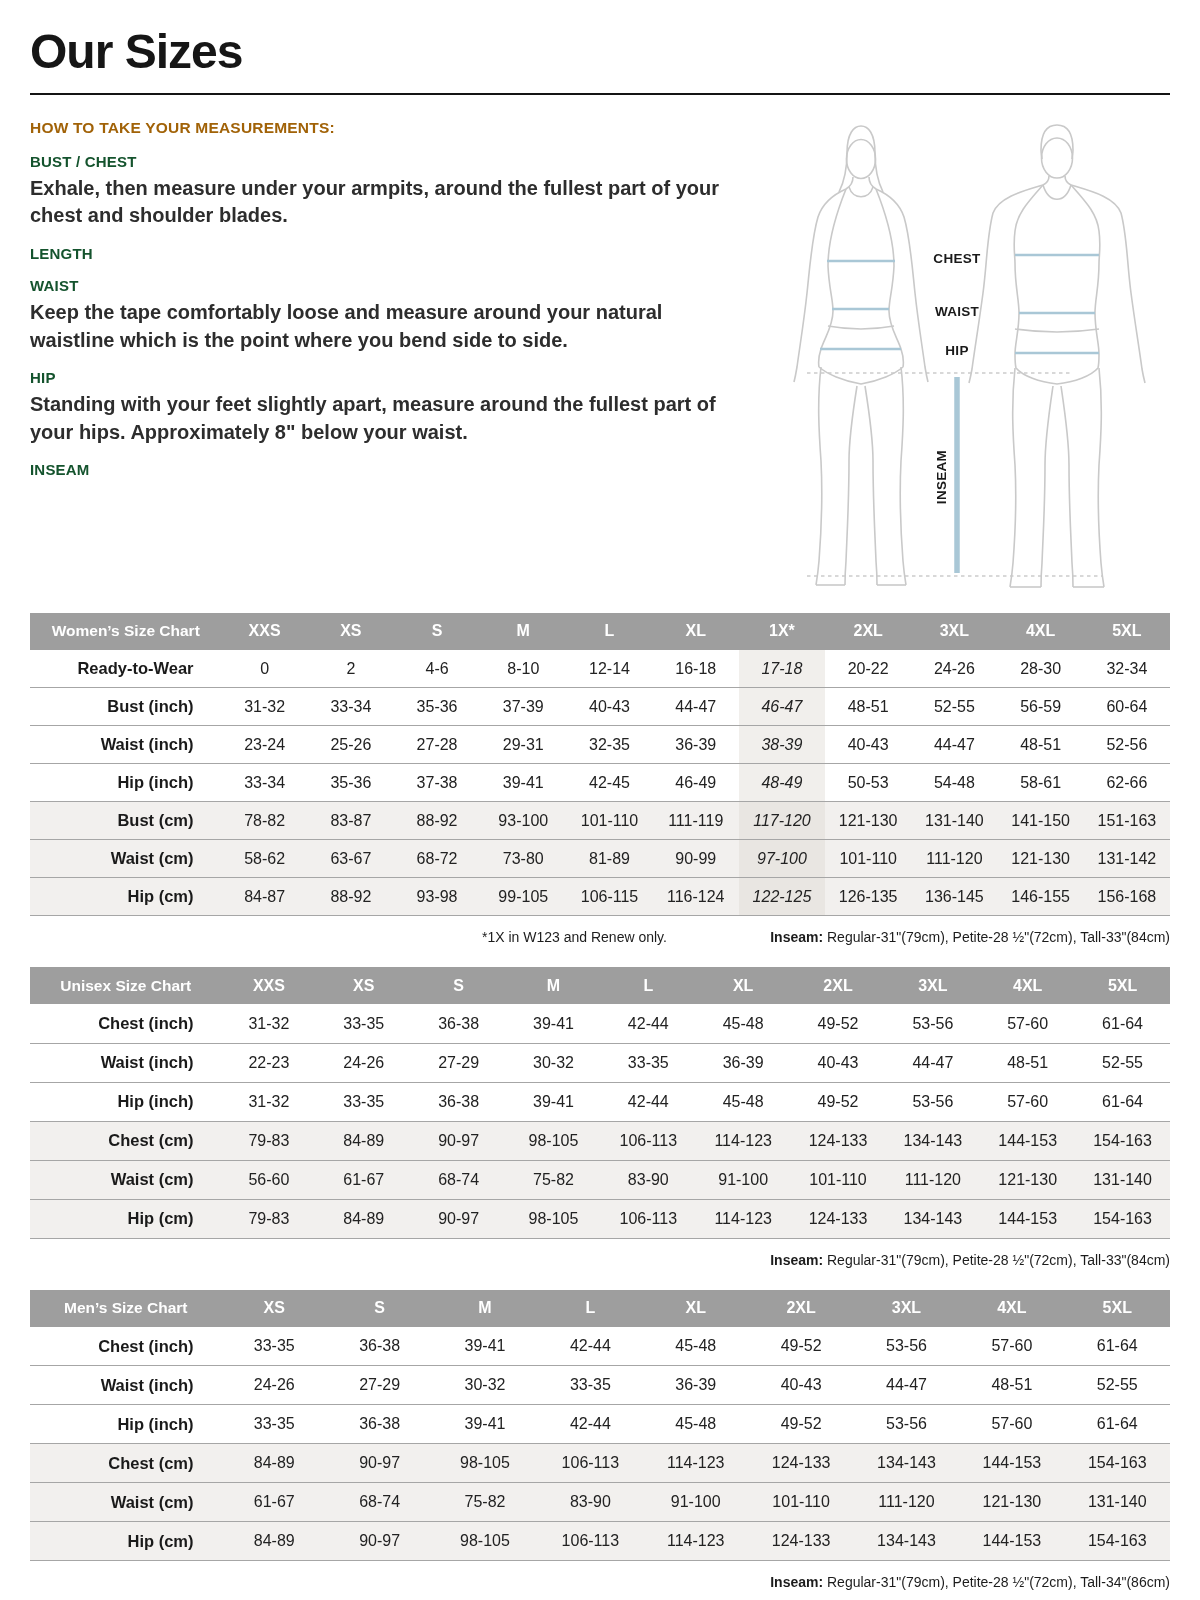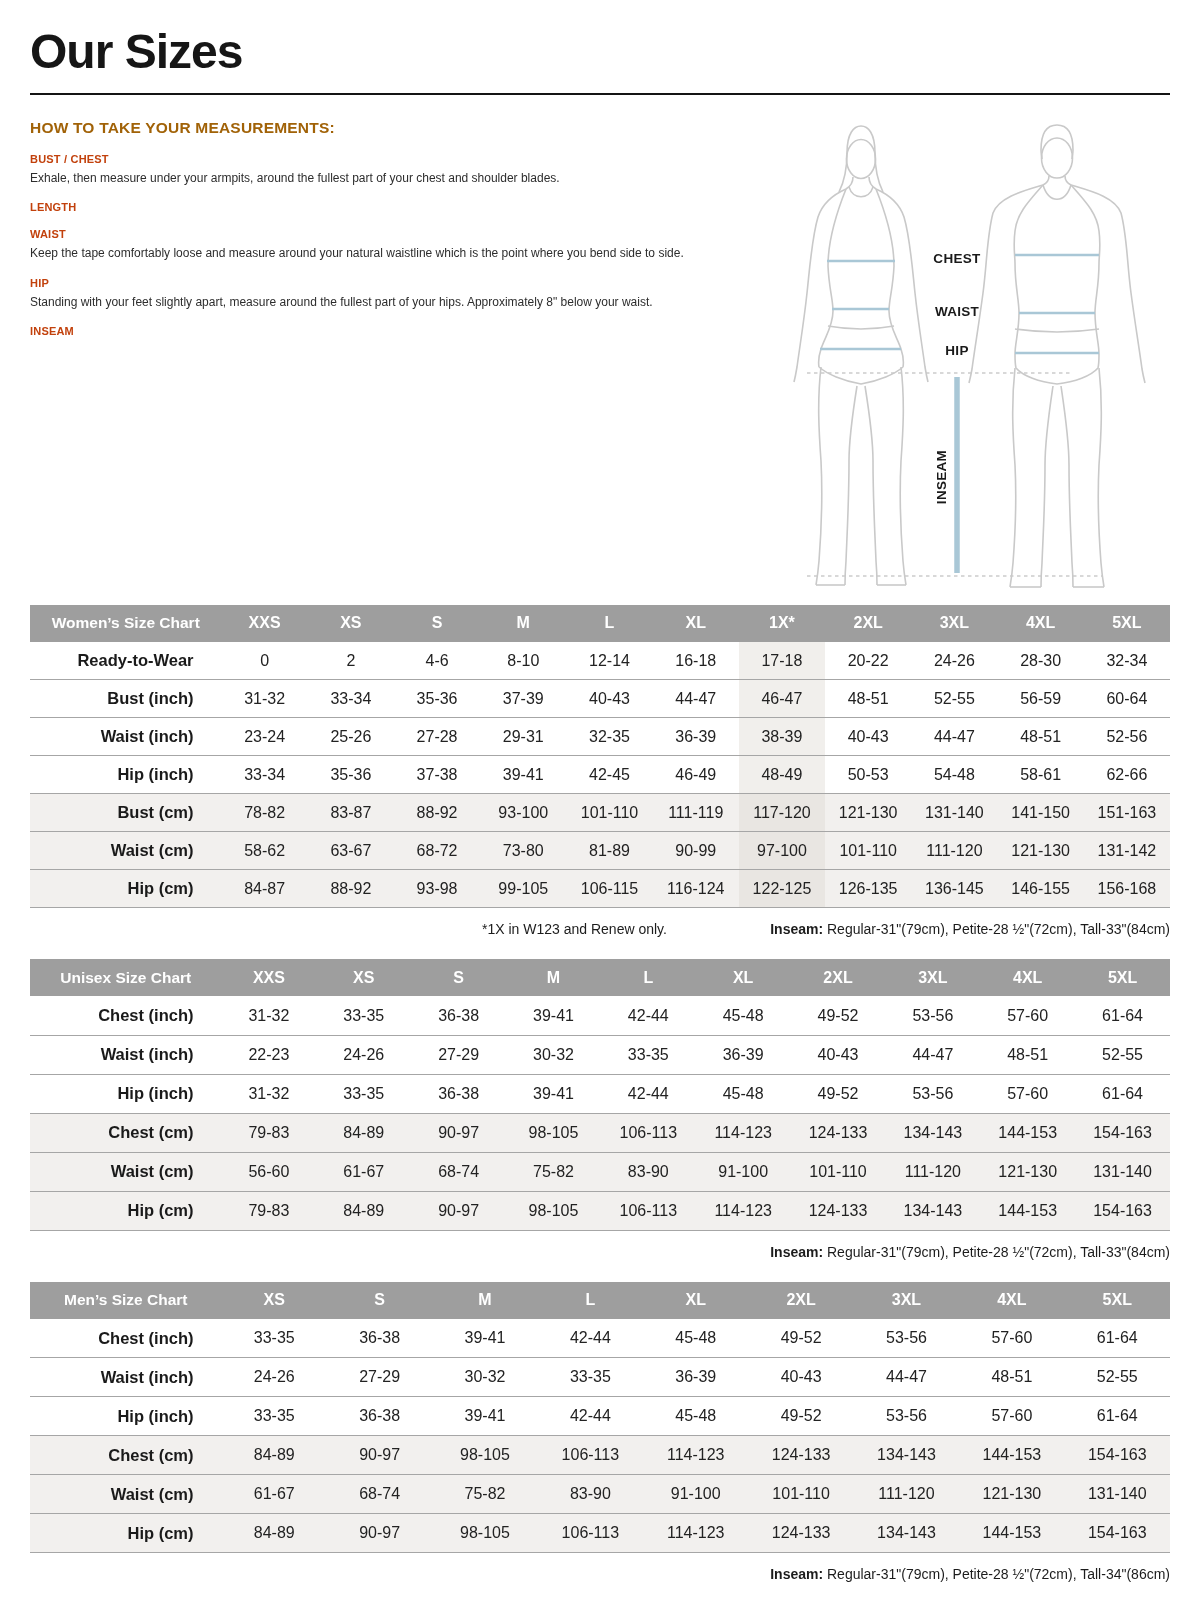--- a/index.html
+++ b/index.html
@@ -15,40 +15,40 @@
     line-height:1.1;
   }
   .title-rule { border:none; border-top:2.5px solid #141414; margin:14px 0 24px 0; }
 
   .top-row { display:flex; align-items:flex-start; }
   .text-col { width:735px; padding-right:10px; }
   .diagram-col { flex:1; display:flex; justify-content:flex-start; padding-top:2px; }
 
   .instr-heading { font-size:15.5px; font-weight:700; color:#a16207; letter-spacing:.2px; margin-bottom:16px; }
   .instr-section { margin-bottom:15px; }
-  .instr-title { font-size:11px; font-weight:700; color:#c2410c; letter-spacing:.2px; margin-bottom:5px; }
-  .instr-body { font-size:12px; line-height:1.38; color:#2d2d2d; max-width:720px; }
+  .instr-title { font-size:15px; font-weight:700; color:#14532d; letter-spacing:.2px; margin-bottom:5px; }
+  .instr-body { font-size:20px; line-height:1.38; color:#2d2d2d; max-width:720px;font-weight:bold; }
 
   
-  .table-section { margin-top:6px; }
+  .table-section { margin-top:14px; }
   table.size-table {
     width:100%; border-collapse:collapse; table-layout:fixed;
   }
   table.size-table thead th {
     background:var(--header-bg,#9e9e9e); color:#ffffff; font-weight:700;
     font-size:16px; height:37px; text-align:center;
   }
   table.size-table thead th.label-col { font-size:15.5px; }
   table.size-table tbody tr { border-bottom:1.6px solid #a6a6a6; }
   table.size-table tbody tr.shaded { background:var(--shade-bg,#f2f0ee); }
   table.size-table tbody th {
     text-align:right; padding-right:28px; font-weight:700; font-size:16.5px; color:#1a1a1a;
   }
   table.size-table tbody td { text-align:center; font-size:16px; color:#222; }
-  table.size-table tbody td.hl { background:var(--hl-bg,#f1efec); }
+  table.size-table tbody td.hl { background:var(--hl-bg,#f1efec);font-style:italic; }
   table.size-table tbody tr.shaded td.hl { background:var(--hl-shade-bg,#e9e6e2); }
   .tbl-women tbody tr { height:38px; }
   .tbl-unisex tbody tr, .tbl-men tbody tr { height:39px; }
 
   .footnote-row {
     display:flex; justify-content:flex-end; align-items:baseline;
     font-size:14px; color:#1c1c1c; margin:13px 0 22px 0;
   }
   .footnote-left { margin-left:452px; margin-right:auto; }
   .footnote-bold { font-weight:700; }

